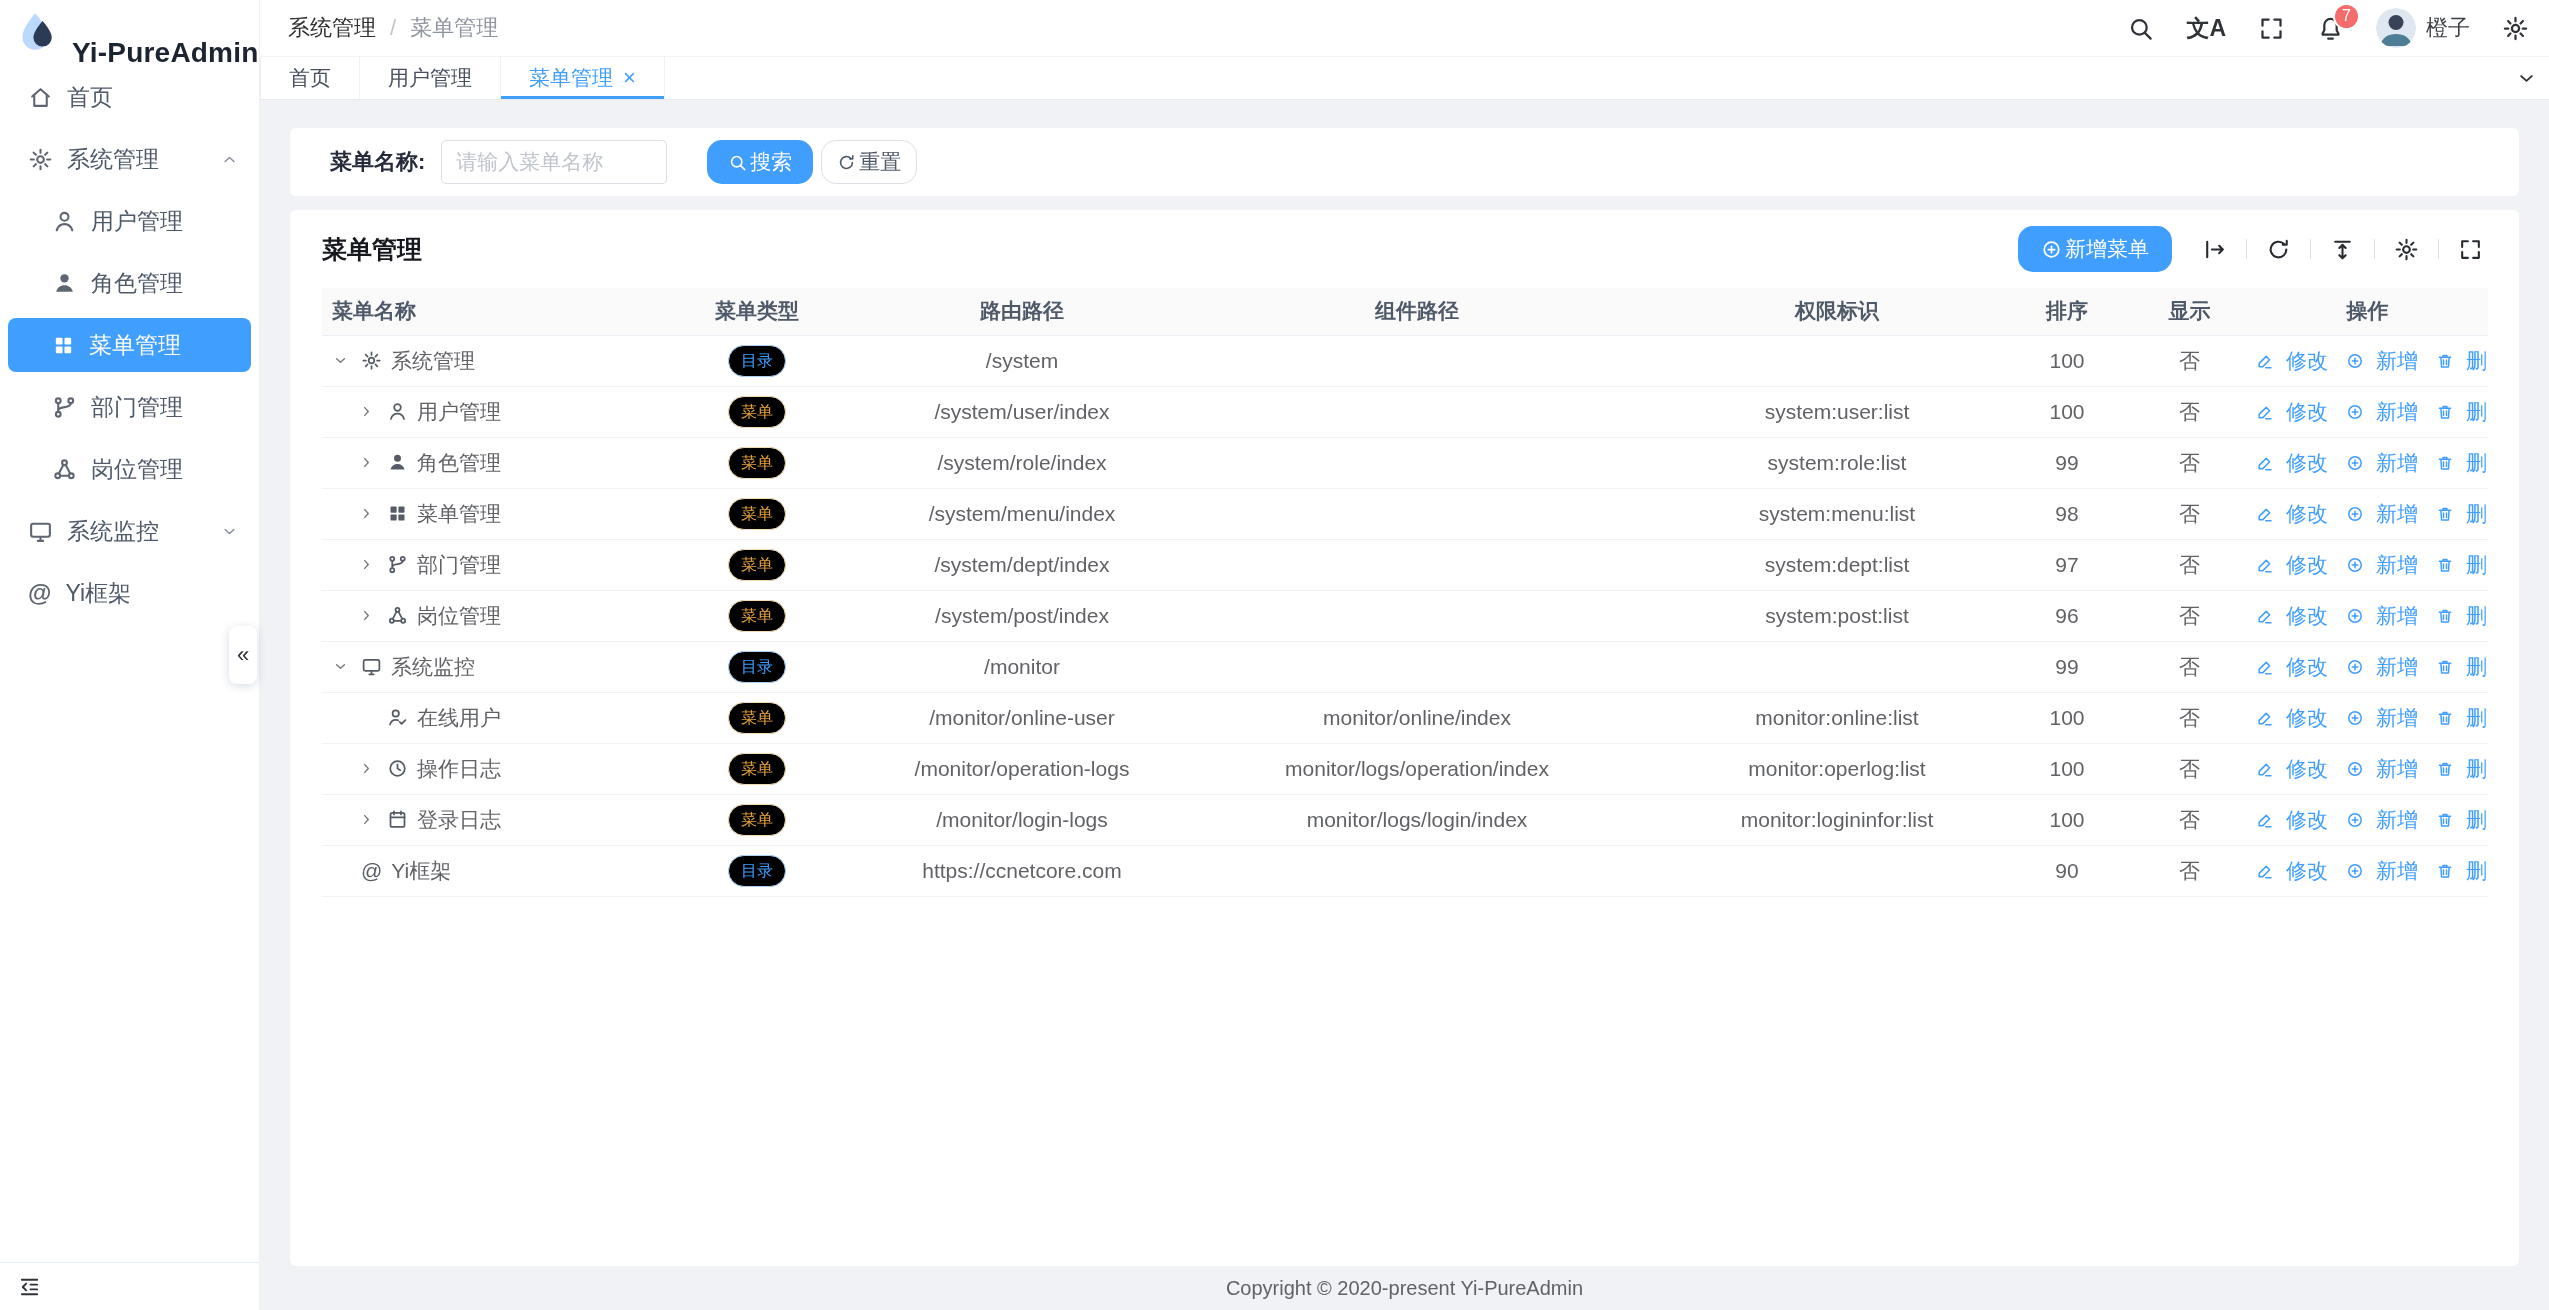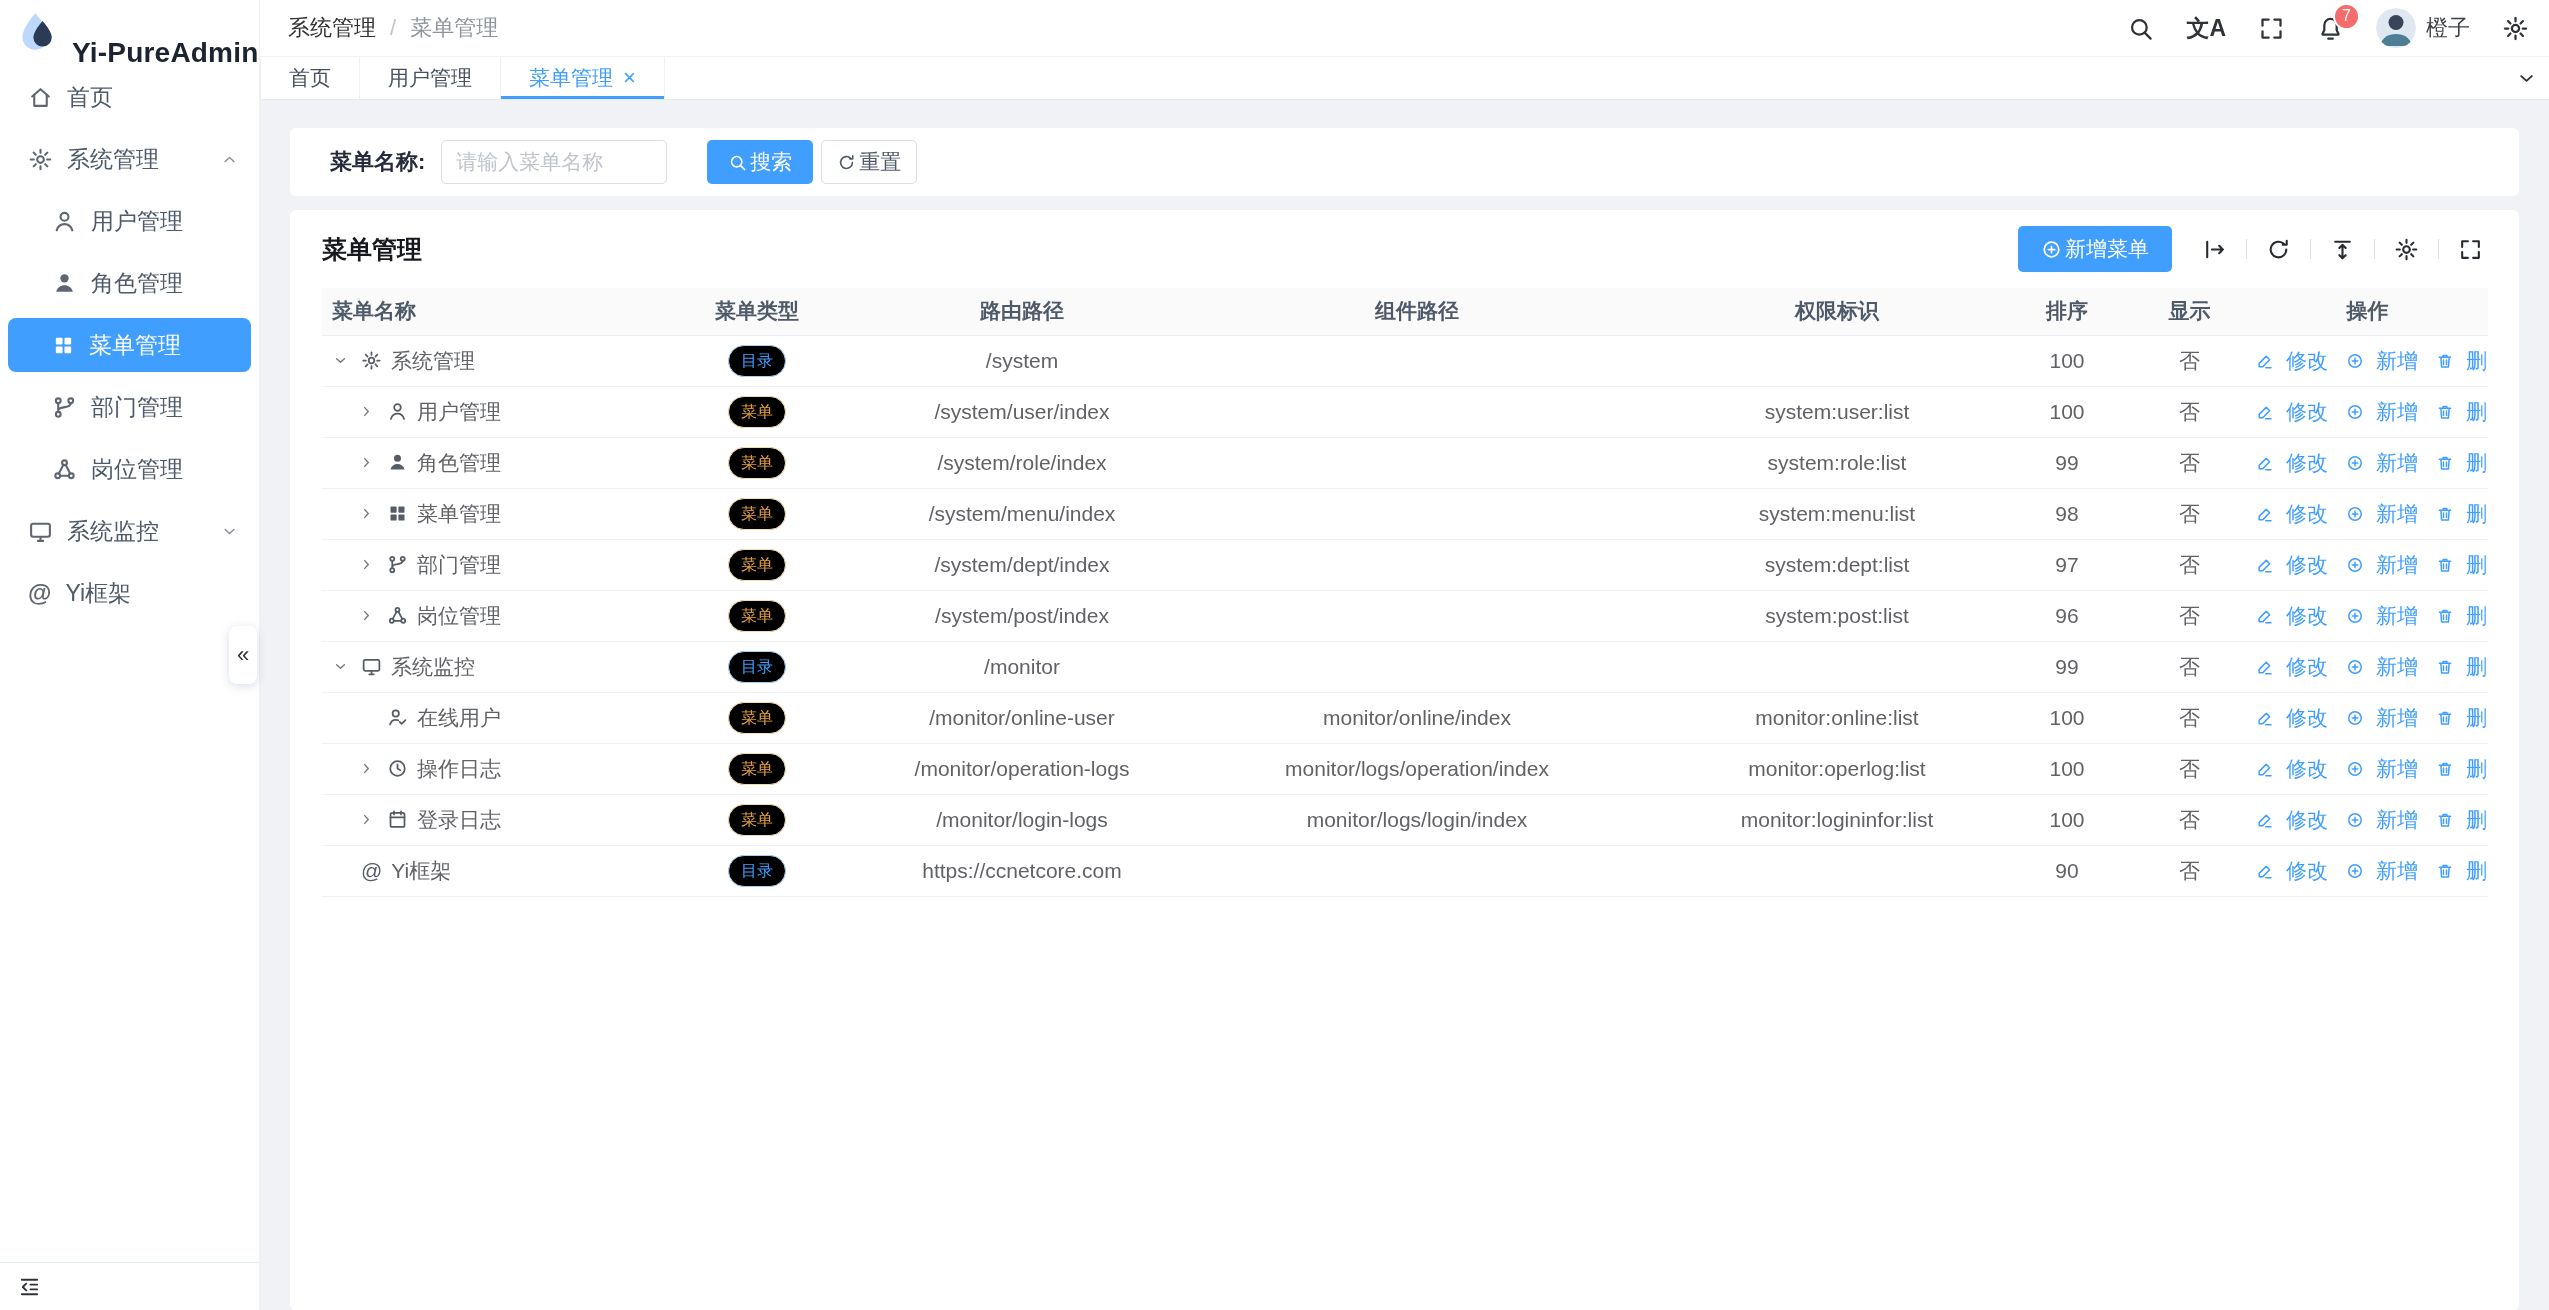--- a/index.html
+++ b/index.html
@@ -54,21 +54,21 @@
   .tab-close { font-size:22px; line-height:1; color:#409eff; cursor:pointer; }
   .tabs-more { width:46px; display:flex; align-items:center; justify-content:center; color:#2f3338; cursor:pointer; }
 
   
   .content { flex:1; display:flex; flex-direction:column; padding:28px 30px 0 30px; min-height:0; }
   .card { background:#fff; border-radius:6px; }
   .search-card { height:68px; display:flex; align-items:center; padding-left:40px; flex:none; }
   .f-label { font-size:22px; font-weight:bold; color:#252b3a; }
   .f-input { width:226px; height:44px; margin-left:16px; border:1px solid #dcdfe6; border-radius:5px; padding:0 14px; font-size:21px; color:#606266; outline:none; font-family:inherit; }
   .f-input::placeholder { color:#c0c4cc; }
-  .btn { display:inline-flex; align-items:center; justify-content:center; gap:3px; height:44px; border-radius:5px; font-size:21px; cursor:pointer; border:1px solid transparent; font-family:inherit; }
+  .btn { display:inline-flex; align-items:center; justify-content:center; gap:3px; height:44px; border-radius:15px; font-size:21px; cursor:pointer; border:1px solid transparent; font-family:inherit; }
   .btn-primary { background:#409eff; color:#fff; }
   .btn-plain { background:#fff; color:#4e5969; border-color:#dcdfe6; }
   .search-btn { width:106px; margin-left:40px; }
   .reset-btn { width:96px; margin-left:8px; }
 
   .table-card { flex:1; margin-top:14px; display:flex; flex-direction:column; min-height:0; }
   .card-head { height:78px; display:flex; align-items:center; justify-content:space-between; padding:0 32px; flex:none; }
   .card-title { font-size:25px; font-weight:bold; color:#16181d; }
   .table-tools { display:flex; align-items:center; }
   .add-btn { height:46px; padding:0 22px; }
@@ -907,14 +907,17 @@
                       <use href="#i-trash"></use>
                     </svg>
                     <span>删除</span>
                   </a></td>
             </tr>
           </tbody>
         </table>
       </section>
     </div>
 
+    <footer class="footer">
+      <span>Copyright © 2020-present Yi-PureAdmin</span>
+    </footer>
   </div>
 </div>
 
 </body></html>

